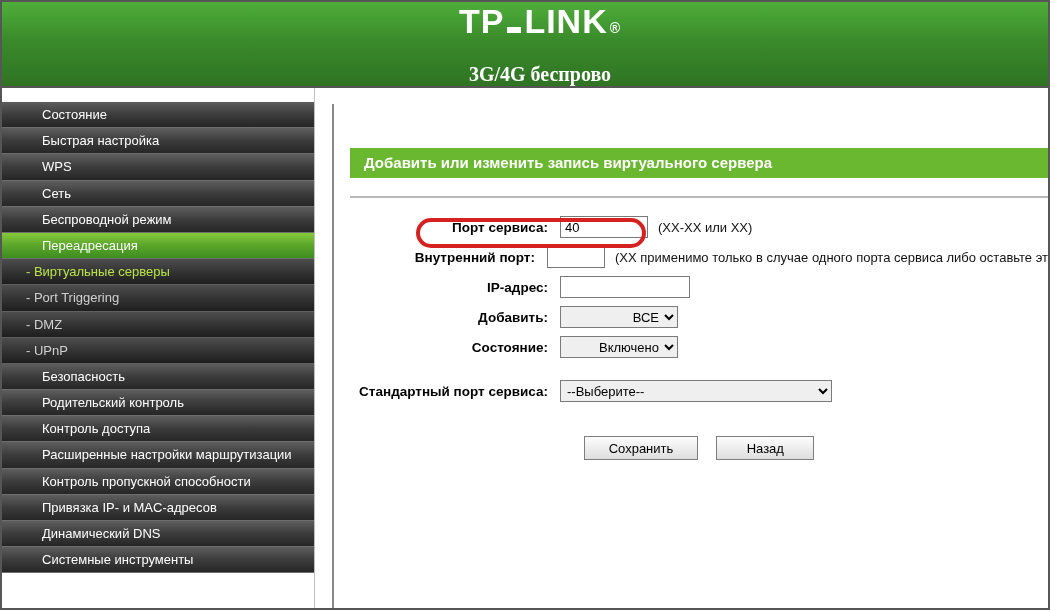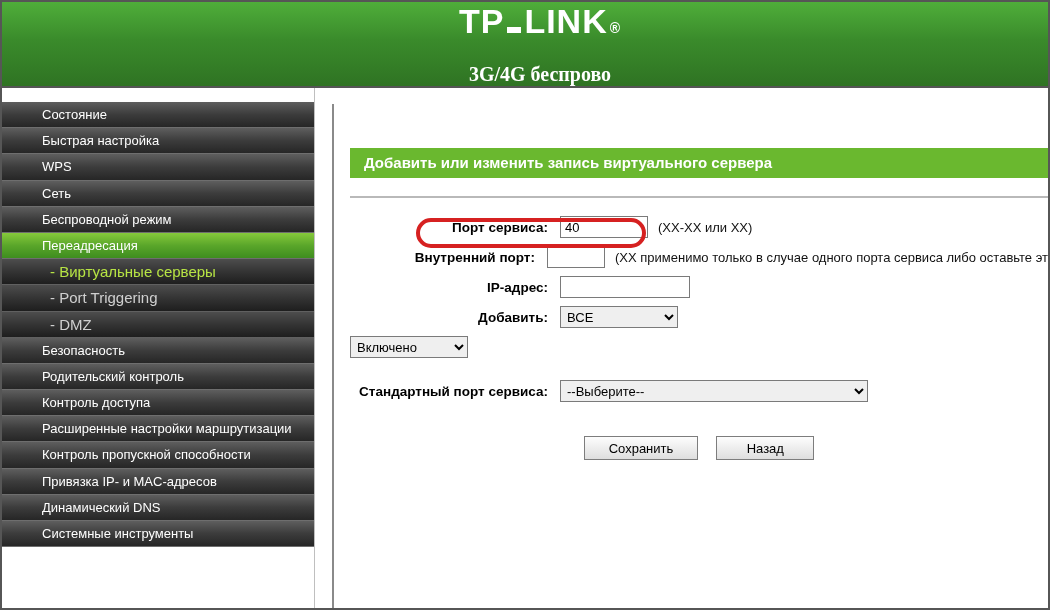--- a/index.html
+++ b/index.html
@@ -32,22 +32,22 @@
     background: linear-gradient(to bottom, #5e5e5e 0%, #3c3c3c 50%, #262626 100%);
     border-bottom: 1px solid #6e6e6e;
     cursor: pointer;
     white-space: nowrap; overflow:hidden;
   }
   .nav-item.active {
     background: linear-gradient(to bottom, #86c93b 0%, #5aa62a 50%, #3e8d1f 100%);
   }
   .nav-sub {
     height: 26.2px; line-height: 26.2px;
-    font-size: 15px;
-    padding-left: 48px;
+    font-size: 13px;
+    padding-left: 24px;
     color: #d0d0d0;
     background: linear-gradient(to bottom, #4d4d4d 0%, #343434 50%, #1e1e1e 100%);
     border-bottom: 1px solid #606060;
     cursor: pointer;
   }
   .nav-sub.sel { color: #b7e444; }
   
   .main { flex: 1; position: relative; padding: 60px 0 0 0; overflow:hidden; }
   .vert-sep { position:absolute; left:0; top:0; bottom:0; width:1px; background:#bfbfbf; }
   .vert-sep2{ position:absolute; left:18px; top:16px; bottom:0; width:2px; background:#8a8a8a; }
@@ -58,22 +58,22 @@
     color: #fff;
     font-size: 15px; font-weight: 700;
     padding-left: 14px;
   }
   .hr { margin: 18px 0 14px 36px; height:2px; background:#b9b9b9; }
   .form { margin-left: 36px; font-size: 13.5px; color:#000; }
   .row { display:flex; align-items:center; height: 30px; }
   .lbl { width: 210px; text-align:right; padding-right: 12px; font-weight:700; }
   .field input[type=text]{ width: 88px; height:22px; border:1px solid #7a7a7a; font-size:13px; padding:0 4px; background:#fff;}
   .field select { height:22px; border:1px solid #7a7a7a; font-size:13px; background:#efefef; padding:0 2px;}
-  .field select.narrow { width:118px; }
-  .field select.wide { width:308px; }
+  .field select.narrow { width:118px;text-align:right; }
+  .field select.wide { width:272px; }
   .hint { margin-left:10px; font-size:13px; color:#111; white-space:nowrap;}
   .spacer { height: 14px; }
   .btn-row { display:flex; justify-content:center; gap:18px; margin: 30px 0 0 36px; }
   .btn { height:24px; min-width:98px; padding:0 24px; font-size:13px; border:1px solid #7d7d7d; background:linear-gradient(to bottom,#fdfdfd,#dedede); cursor:pointer;}
   
   .callout {
     position:absolute;
     border:4px solid #d62121;
     border-radius: 16px;
     pointer-events:none;
@@ -100,20 +100,21 @@
       <div class="pad-top"></div>
       <div class="nav-item"><span>Состояние</span></div>
       <div class="nav-item"><span>Быстрая настройка</span></div>
       <div class="nav-item"><span>WPS</span></div>
       <div class="nav-item"><span>Сеть</span></div>
       <div class="nav-item"><span>Беспроводной режим</span></div>
       <div class="nav-item active"><span>Переадресация</span></div>
       <div class="nav-sub sel"><span>- Виртуальные серверы</span></div>
       <div class="nav-sub"><span>- Port Triggering</span></div>
       <div class="nav-sub"><span>- DMZ</span></div>
+      <div class="nav-sub"><span>- UPnP</span></div>
       <div class="nav-item"><span>Безопасность</span></div>
       <div class="nav-item"><span>Родительский контроль</span></div>
       <div class="nav-item"><span>Контроль доступа</span></div>
       <div class="nav-item"><span>Расширенные настройки маршрутизации</span></div>
       <div class="nav-item"><span>Контроль пропускной способности</span></div>
       <div class="nav-item"><span>Привязка IP- и MAC-адресов</span></div>
       <div class="nav-item"><span>Динамический DNS</span></div>
       <div class="nav-item"><span>Системные инструменты</span></div>
     </div>
 
@@ -147,20 +148,21 @@
         </div>
         <div class="row">
           <div class="lbl">Добавить:</div>
           <div class="field">
             <select class="narrow">
               <option>ВСЕ</option>
             </select>
           </div>
         </div>
         <div class="row">
+          <div class="lbl">Состояние:</div>
           <div class="field">
             <select class="narrow">
               <option>Включено</option>
             </select>
           </div>
         </div>
 
         <div class="spacer"></div>
 
         <div class="row">

